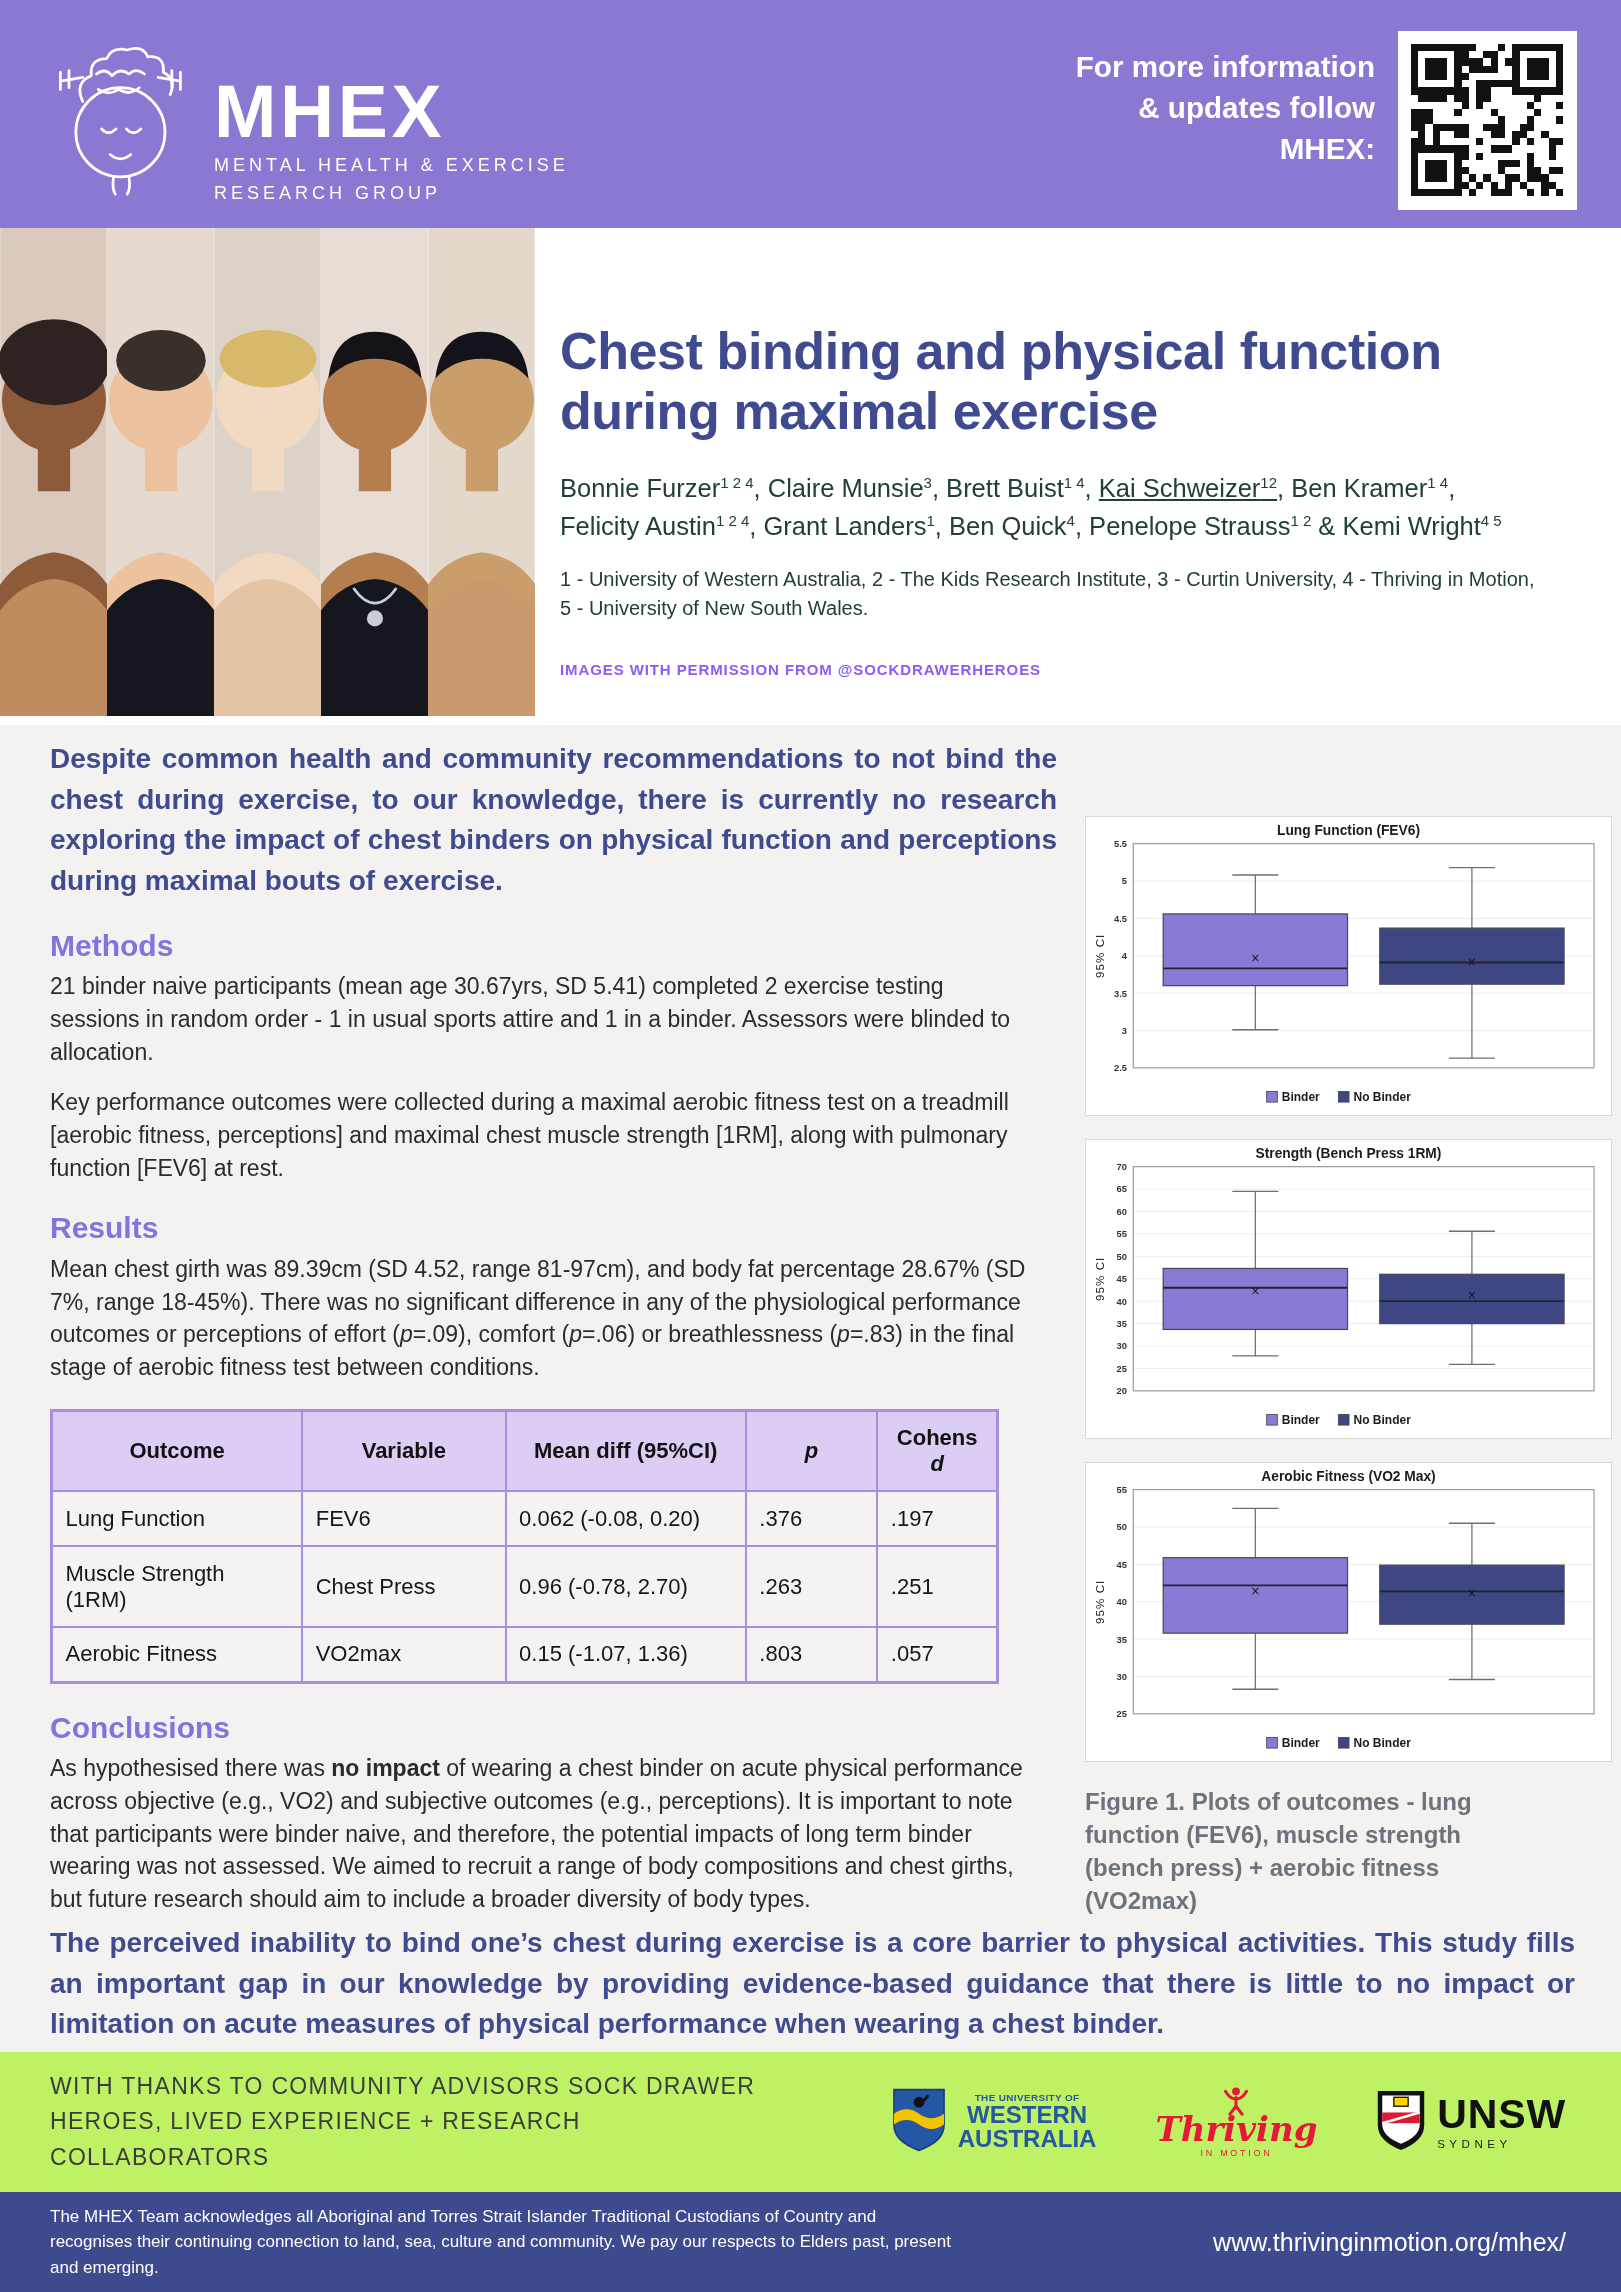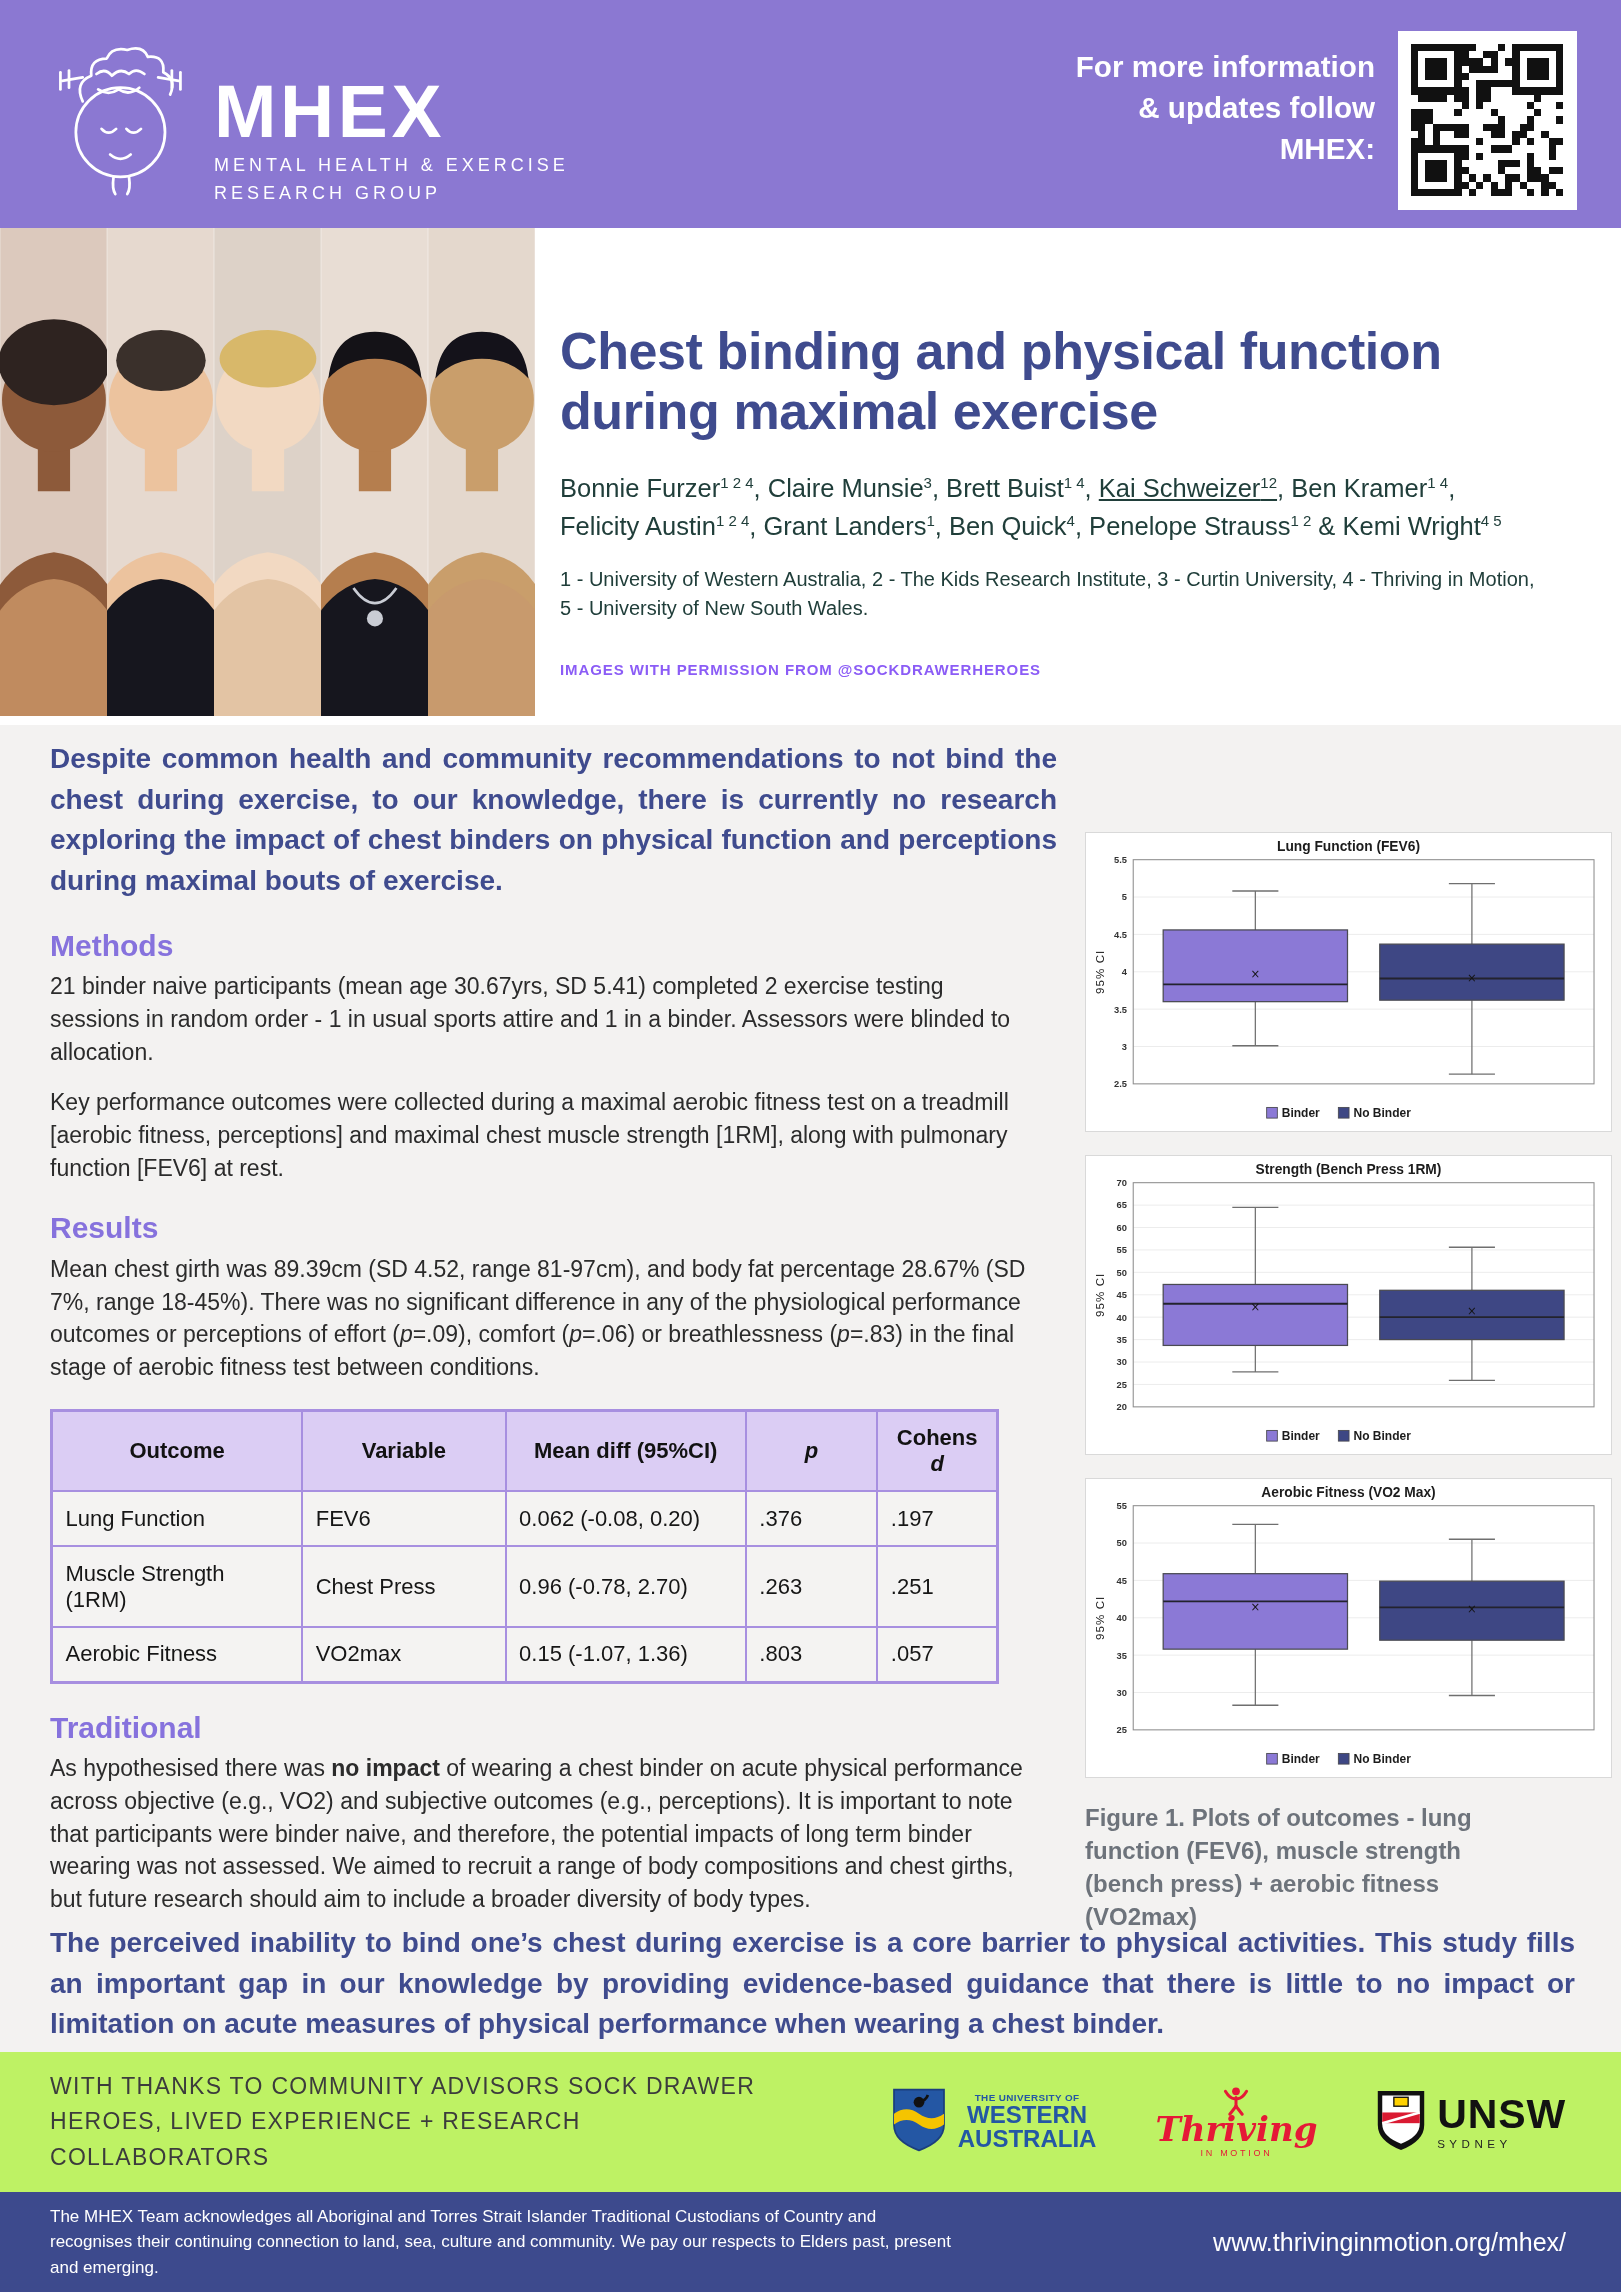--- a/index.html
+++ b/index.html
@@ -39,21 +39,21 @@
   .sec-heading{font-size:30px;font-weight:700;color:#8672dd;margin:27px 0 7.2px;line-height:1.15;}
   .body-text{font-size:23px;color:#2b2b2b;line-height:1.42;margin:0 0 18px;}
   .results-table{border-collapse:collapse;margin-top:25px;width:949px;table-layout:fixed;
                  border:3.6px solid #a78fe0;}
   .results-table th,.results-table td{border:2.7px solid #a78fe0;}
   .results-table th{background:#dbcdf4;font-size:22px;font-weight:700;padding:13.4px 10.7px;
                     text-align:center;color:#121212;}
   .results-table td{font-size:22px;padding:13.4px 12.5px;color:#161616;background:#f4f3f2;text-align:left;}
   .statement{position:absolute;left:50px;right:47px;bottom:7.2px;margin:0;font-size:28px;
              font-weight:700;color:#3f4b8e;line-height:1.45;text-align:justify;}
-  .right-col{position:absolute;left:1085px;top:107px;width:442px;}
+  .right-col{position:absolute;left:1085px;top:91px;width:442px;}
   .chart-panel{background:#fff;border:0.9px solid #d9d9d9;margin-bottom:23px;width:527px;height:300px;
                box-sizing:border-box;}
   .fig-caption{margin:5.4px 0 0;font-size:24px;font-weight:700;color:#6d737b;line-height:1.38;}
 
   
   .thanks{height:140px;background:#bef264;display:flex;align-items:center;justify-content:space-between;
           padding:0 56px 0 50px;box-sizing:border-box;}
   .thanks-text{font-size:23px;color:#3c3c3c;letter-spacing:1.3px;line-height:1.55;width:743px;margin:0;}
   .logos{display:flex;align-items:center;gap:59px;}
   .logo-block{display:flex;align-items:center;gap:10.7px;text-align:center;}
@@ -359,21 +359,21 @@
             <tr>
               <td>Aerobic Fitness</td>
               <td>VO2max</td>
               <td>0.15 (-1.07, 1.36)</td>
               <td>.803</td>
               <td>.057</td>
             </tr>
           </tbody>
         </table>
 
-      <h2 class="sec-heading">Traditional</h2>
+      <h2 class="sec-heading">Conclusions</h2>
       <p class="body-text" id="conclusions-para">As hypothesised there was <b>no impact</b> of wearing a chest binder on acute physical performance across objective (e.g., VO2) and subjective outcomes (e.g., perceptions). It is important to note that participants were binder naive, and therefore, the potential impacts of long term binder wearing was not assessed. We aimed to recruit a range of body compositions and chest girths, but future research should aim to include a broader diversity of body types.</p>
     </div>
 
     <div class="right-col">
       <div class="chart-panel"><svg width="525" height="298" viewBox="0 0 588 335" xmlns="http://www.w3.org/2000/svg">
             <text x="294" y="20" text-anchor="middle" font-size="15.5" font-weight="bold" fill="#1c1c1c" font-family="Liberation Sans, sans-serif">Lung Function (FEV6)</text>
             <text x="45" y="285.8" text-anchor="end" font-size="10.5" font-weight="600" fill="#333" font-family="Liberation Sans, sans-serif">2.5</text>
             <line x1="52" x2="570" y1="240" y2="240" stroke="#eaeaea" stroke-width="1"></line>
             <text x="45" y="243.8" text-anchor="end" font-size="10.5" font-weight="600" fill="#333" font-family="Liberation Sans, sans-serif">3</text>
             <line x1="52" x2="570" y1="198" y2="198" stroke="#eaeaea" stroke-width="1"></line>

